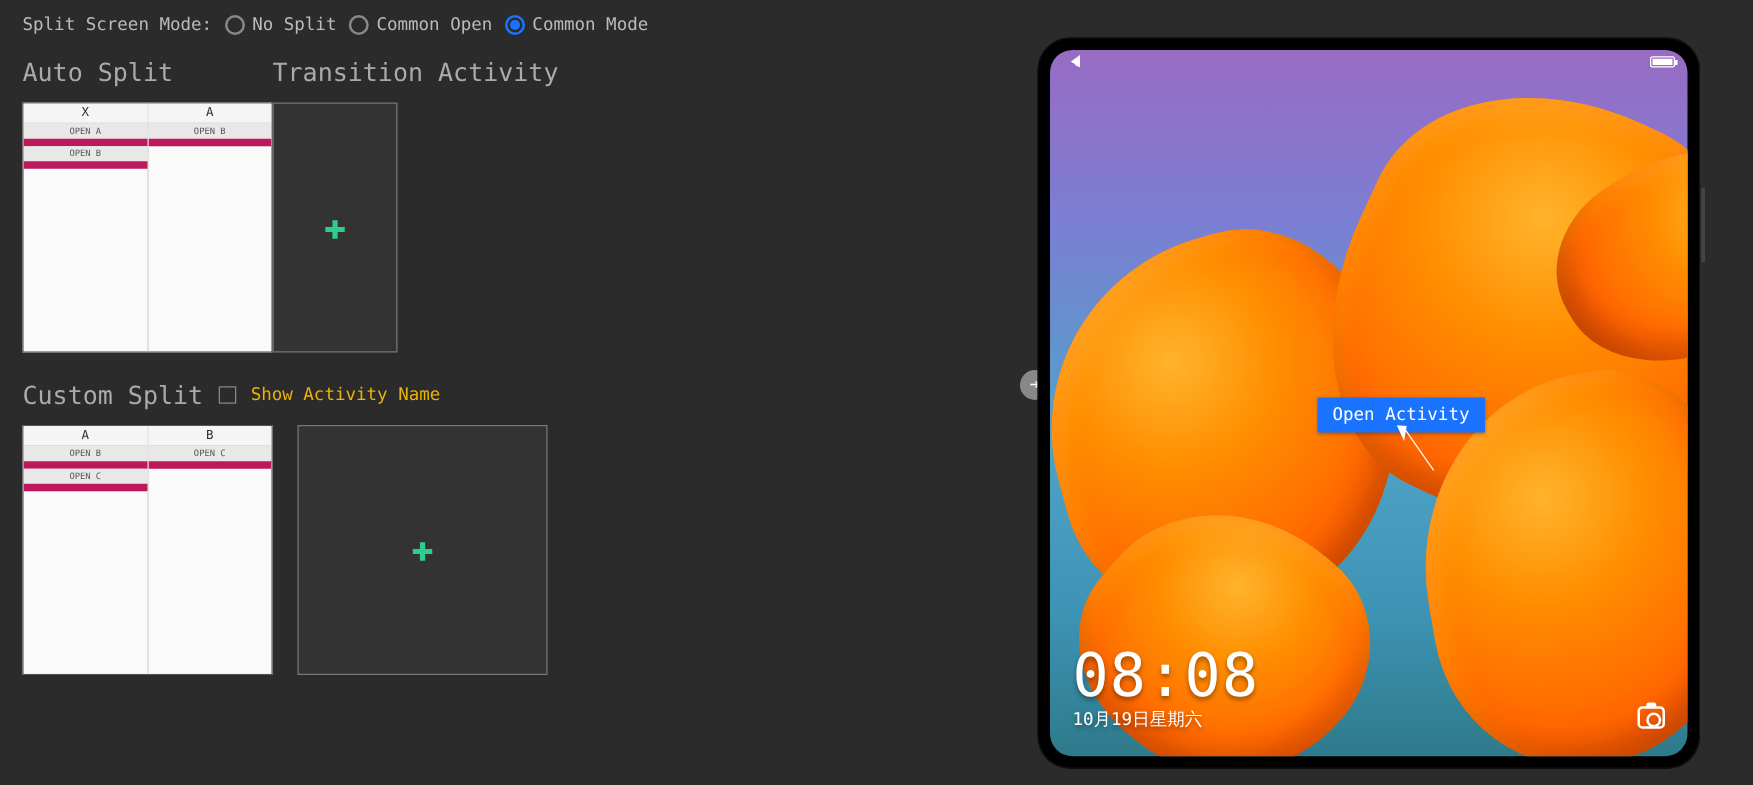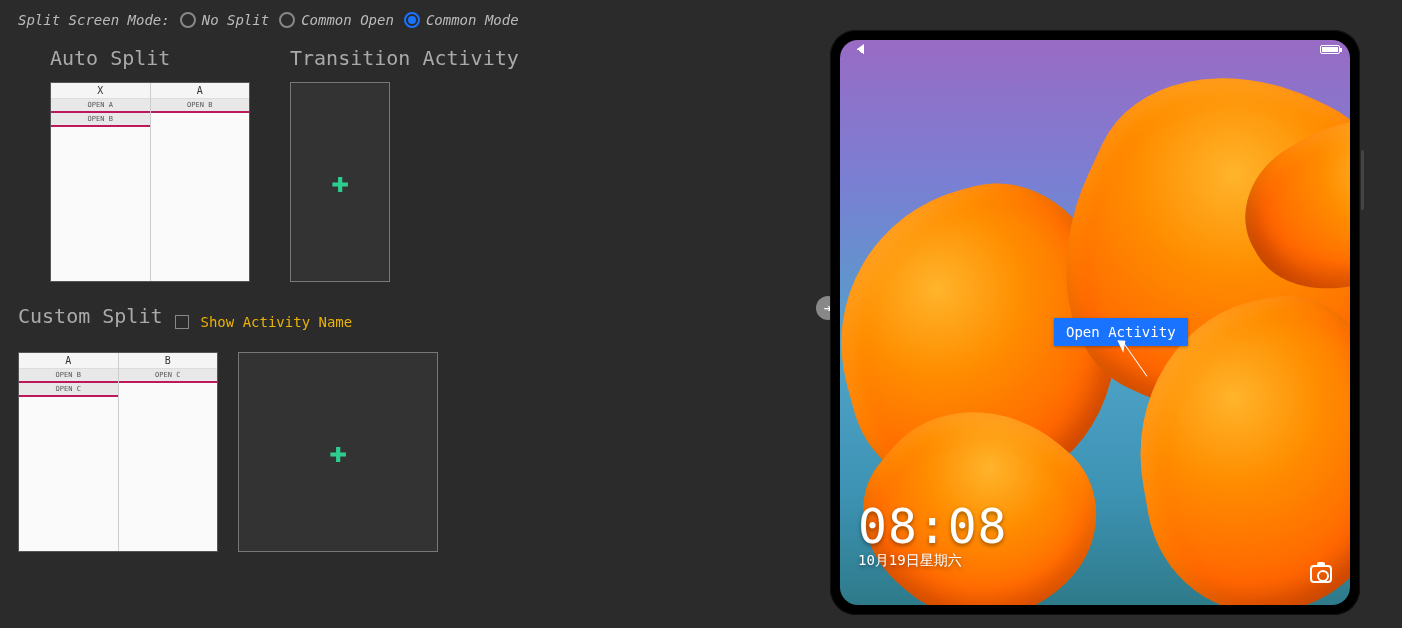--- a/index.html
+++ b/index.html
@@ -18,21 +18,20 @@
     left: 0; top: 0;
     width: 800px;
     padding: 12px 18px;
   }
   .mode-row {
     display: flex;
     align-items: center;
     gap: 10px;
     margin-bottom: 18px;
     font-size: 14px;
-    font-style: italic;
   }
   .mode-label { color: #bbb; }
   .radio {
     display: flex;
     align-items: flex-end;
     gap: 6px;
     cursor: pointer;
   }
   .radio-circle {
     width: 16px; height: 16px;
@@ -45,23 +44,21 @@
     border-color: #1a73ff;
   }
   .radio.selected .radio-dot {
     width: 8px; height: 8px;
     background: #1a73ff;
     border-radius: 50%;
   }
   .radio-text { color: #bbb; }
   .columns {
     display: flex;
-    gap: 40px;
     margin-bottom: 22px;
-    margin-left: 32px;
   }
   .section-title {
     font-size: 20px;
     color: #aaa;
     margin-bottom: 12px;
   }
   .auto-split-box, .custom-split-box {
     display: flex;
     background: #fff;
     width: 200px;
@@ -86,21 +83,21 @@
     border-bottom: 1px solid #ddd;
     background: #f5f5f5;
   }
   .col-sub {
     width: 100%;
     text-align: center;
     padding: 2px 0;
     font-size: 7px;
     color: #555;
     background: #e8e8e8;
-    border-bottom: 2px solid #be185d;
+    border-bottom: 6px solid #be185d;
   }
   .transition-box, .custom-add-box {
     border: 1px solid #777;
     background: #333;
     display: flex;
     align-items: center;
     justify-content: center;
     cursor: pointer;
   }
   .transition-box { width: 100px; height: 200px; }
@@ -218,21 +215,21 @@
     font-family: monospace;
     font-size: 14px;
     padding: 6px 12px;
     cursor: pointer;
     box-shadow: 0 1px 3px rgba(0,0,0,0.3);
     margin-left: 14px;
   }
   .clock-area {
     position: absolute;
     left: 18px;
-    bottom: 35px;
+    bottom: 20px;
     color: #fff;
     text-shadow: 0 2px 4px rgba(0,0,0,0.4);
   }
   .clock-time {
     font-size: 48px;
     font-weight: 300;
     letter-spacing: 1px;
     line-height: 1;
   }
   .clock-date {
@@ -357,21 +354,21 @@
     </div>
     <div>
       <div class="section-title">Transition Activity</div>
       <div class="transition-box">
         <span class="plus-icon">✚</span>
       </div>
     </div>
   </div>
 
   <div class="custom-row">
-    <span class="section-title" style="margin-bottom:12px">Custom Split</span>
+    <span class="section-title" style="margin-bottom:0">Custom Split</span>
     <span class="checkbox"></span>
     <span class="link-text">Show Activity Name</span>
   </div>
 
   <div class="custom-boxes">
     <div class="custom-split-box">
       <div class="split-col">
         <div class="col-header">A</div>
         <div class="col-sub">OPEN B</div>
         <div class="col-sub">OPEN C</div>

